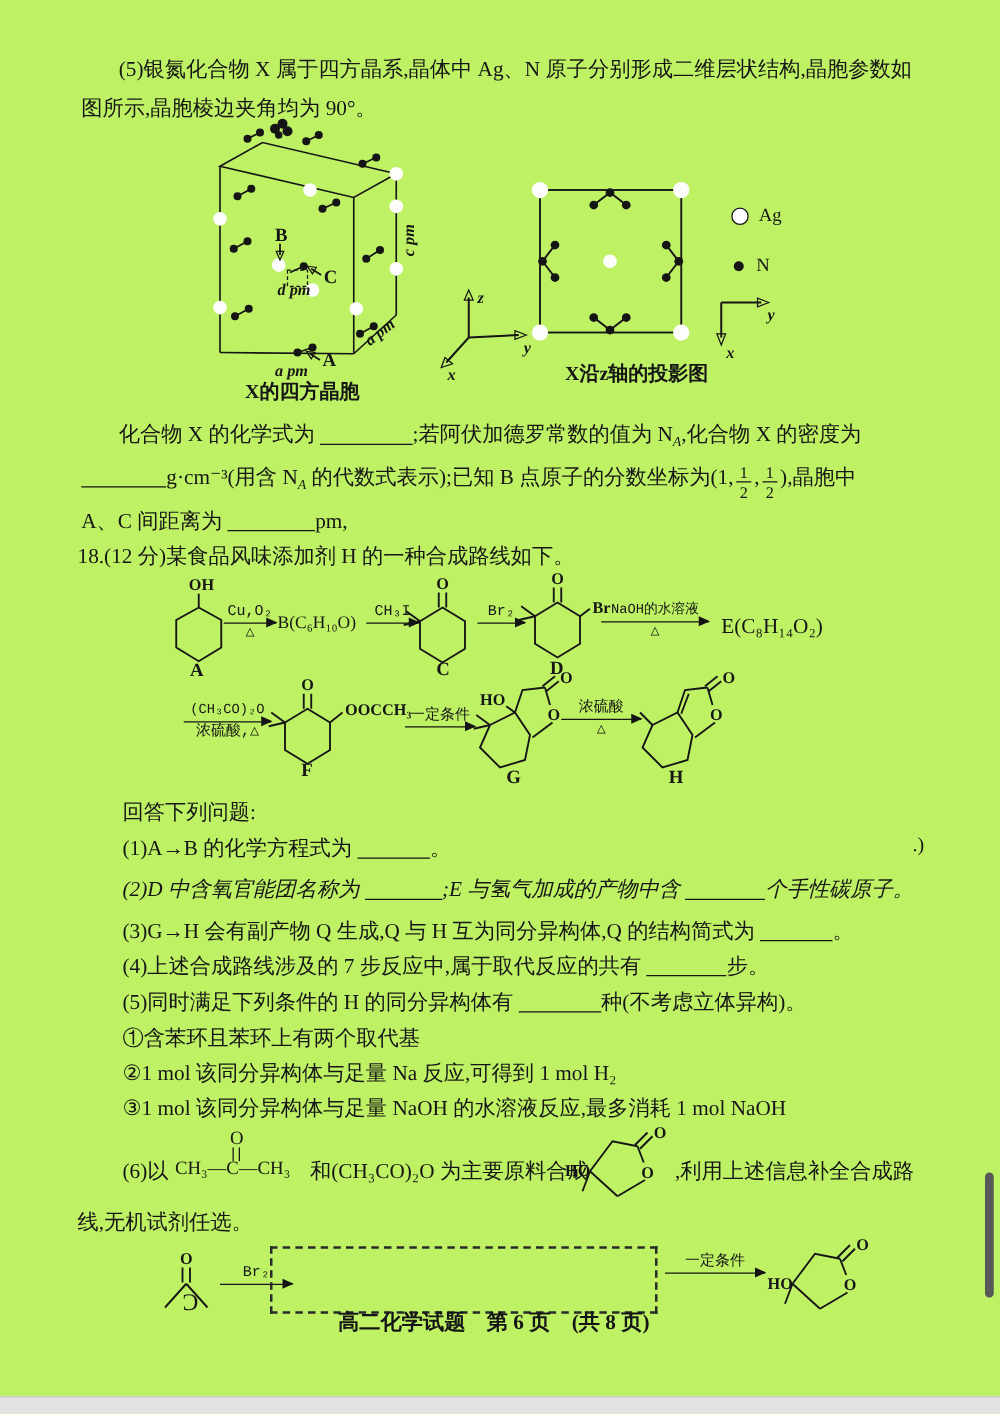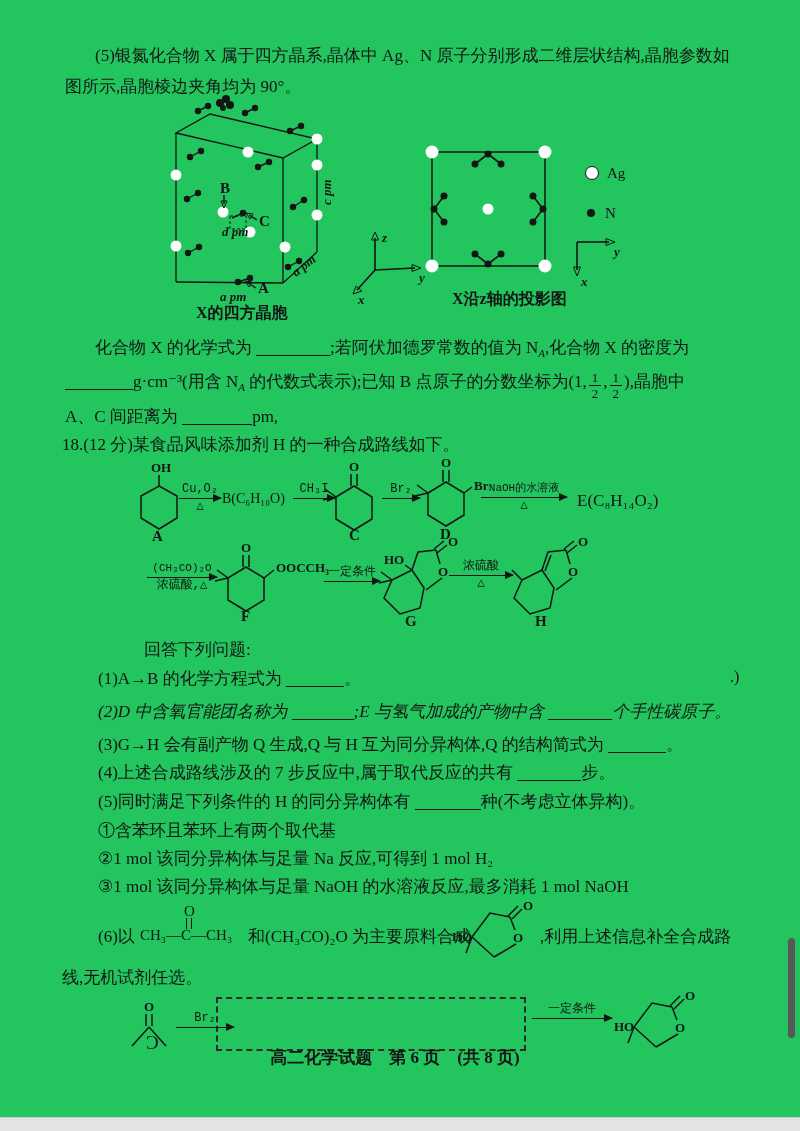--- a/index.html
+++ b/index.html
@@ -1,16 +1,16 @@
 <!DOCTYPE html>
 <html><head>
 <meta charset="utf-8">
 <style>
   html,body{margin:0;padding:0;background:#ffffff;}
-  #page{position:relative;width:800px;height:1131px;background:#22c55e;overflow:hidden;
+  #page{position:relative;width:800px;height:1131px;background:#bef264;overflow:hidden;
         font-family:"Liberation Serif","DejaVu Serif",serif;color:#151515;}
   .abs{position:absolute;}
   .txt{font-size:17px;line-height:31px;white-space:nowrap;color:#151515;}
   .bl{display:inline-block;border-bottom:1.7px solid #151515;height:15px;vertical-align:-3px;}
   .sub{font-size:11px;vertical-align:-4px;}
   .ital{font-style:italic;}
   .cap{font-size:16px;font-weight:bold;white-space:nowrap;}
   .frac{display:inline-block;text-align:center;vertical-align:-11px;line-height:1;font-size:13px;margin:0 2px;}
   .frac .fn{display:block;border-bottom:1.2px solid #151515;padding:0 3px 1px;}
   .frac .fd{display:block;padding-top:1px;}
@@ -327,21 +327,21 @@
     <line x1="66" y1="42" x2="50" y2="54" stroke-width="1.5"></line>
     <text class="atm" x="62" y="40">O</text>
     <line x1="58" y1="13" x2="68" y2="5" stroke-width="1.5"></line>
       <line x1="61" y1="17" x2="71" y2="9" stroke-width="1.5"></line>
     <text class="atm" x="72" y="10">O</text>
     <line x1="16" y1="44" x2="6" y2="34" stroke-width="1.5"></line>
     <text class="lbl" x="29" y="90">H</text>
   </svg>
 
   
-  <div class="abs txt" style="left:98px;top:634px;margin-left:46px;">回答下列问题:</div>
+  <div class="abs txt" style="left:98px;top:634px;">回答下列问题:</div>
 
   <div class="abs txt" style="left:98px;top:663px;">
     <span>(1)A→B 的化学方程式为</span>
     <span class="bl" style="width:58px;"></span><span>。</span>
   </div>
 
   <div class="abs txt" style="left:98px;top:696px;font-style:italic;">
     <span>(2)D 中含氧官能团名称为</span>
     <span class="bl" style="width:62px;"></span><span>;E 与氢气加成的产物中含</span>
     <span class="bl" style="width:64px;"></span><span>个手性碳原子。</span>

